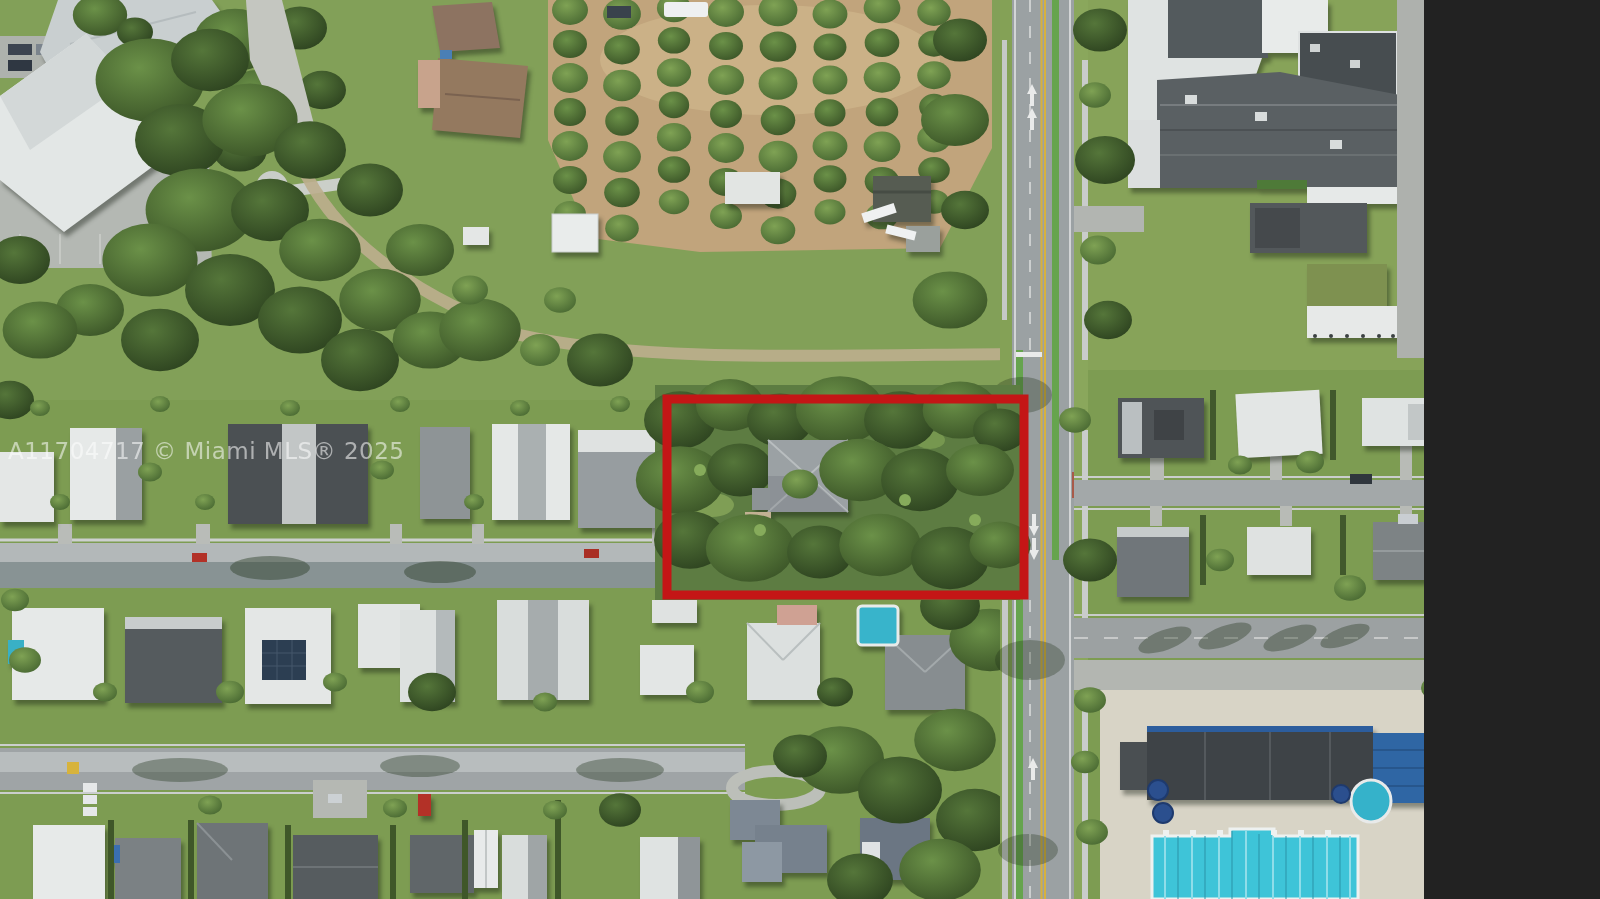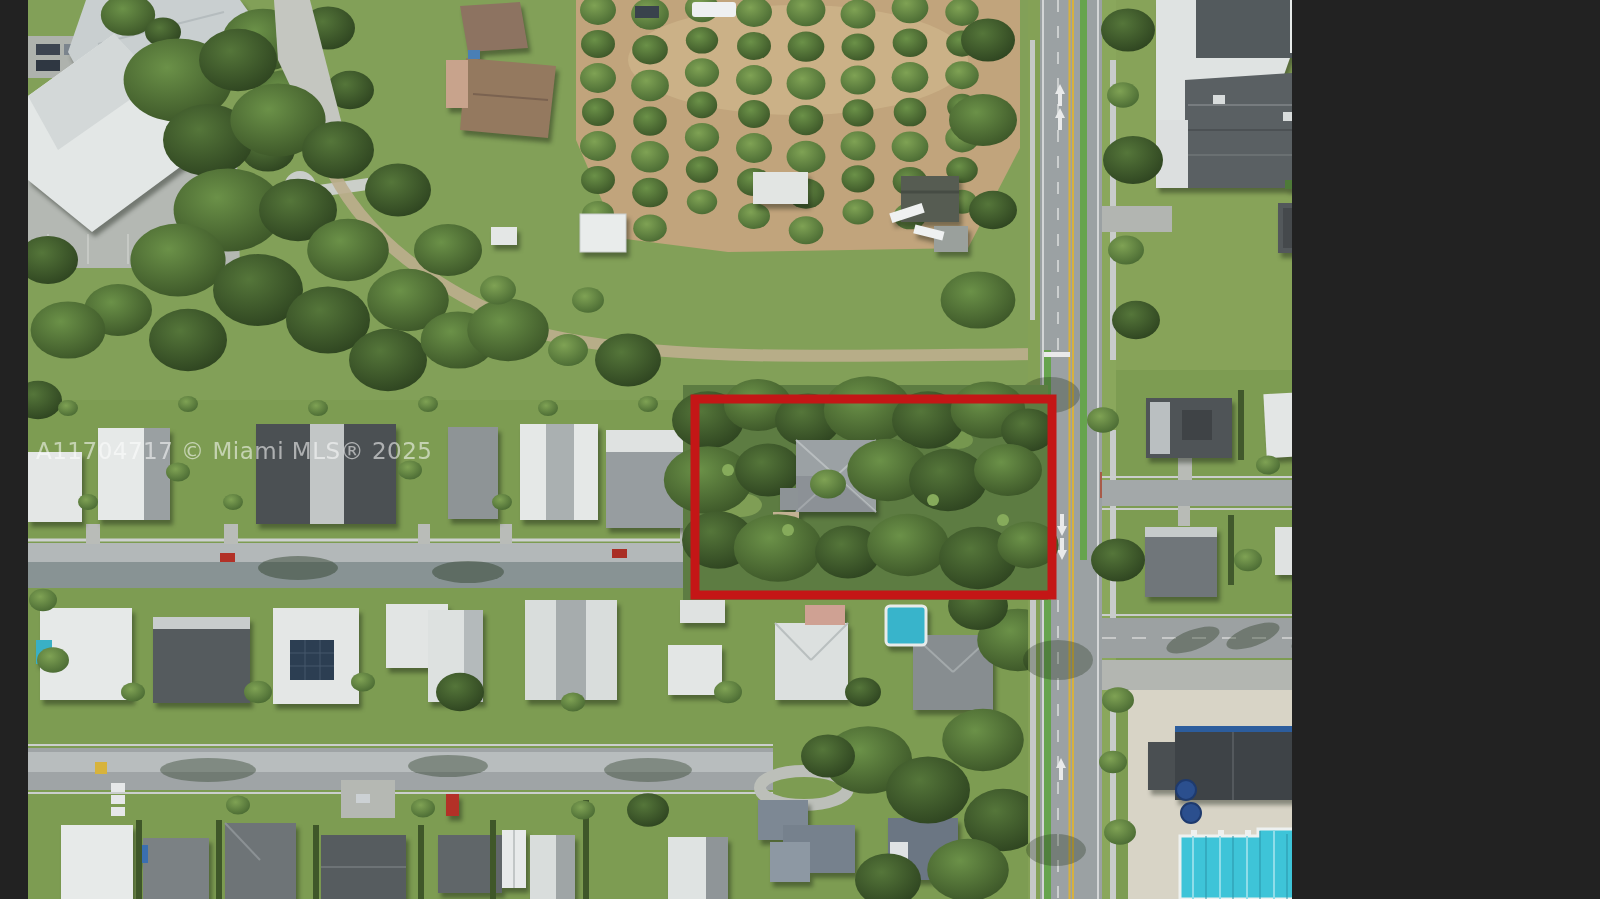--- a/index.html
+++ b/index.html
@@ -1,16 +1,16 @@
 <!DOCTYPE html>
 <html><head>
 <meta charset="utf-8">
 <style>
   html,body{margin:0;padding:0;background:#222;}
-  #stage{position:relative;width:1264px;height:899px;overflow:hidden;font-family:"DejaVu Sans","Liberation Sans",sans-serif;margin-left:28px;}
+  #stage{position:relative;width:1424px;height:899px;overflow:hidden;font-family:"DejaVu Sans","Liberation Sans",sans-serif;}
   svg{position:absolute;left:0;top:0;display:block;}
   .houses{filter:drop-shadow(3px 5px 2px rgba(15,22,12,.40));}
   .wm{font-size:23px;letter-spacing:.5px;font-family:"DejaVu Sans","Liberation Sans",sans-serif;}
 </style>
 </head>
 <body>
 
 <div id="stage">
 <svg width="1600" height="899" viewBox="0 0 1600 899">
   <defs>

